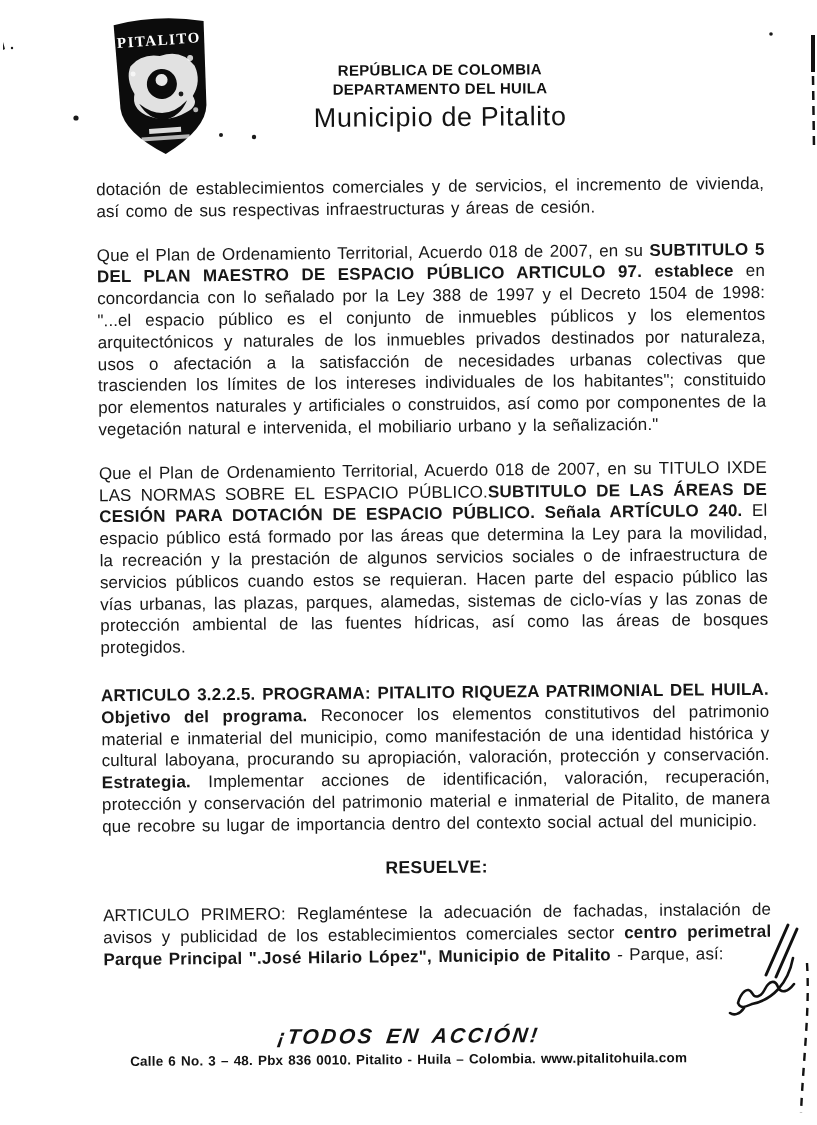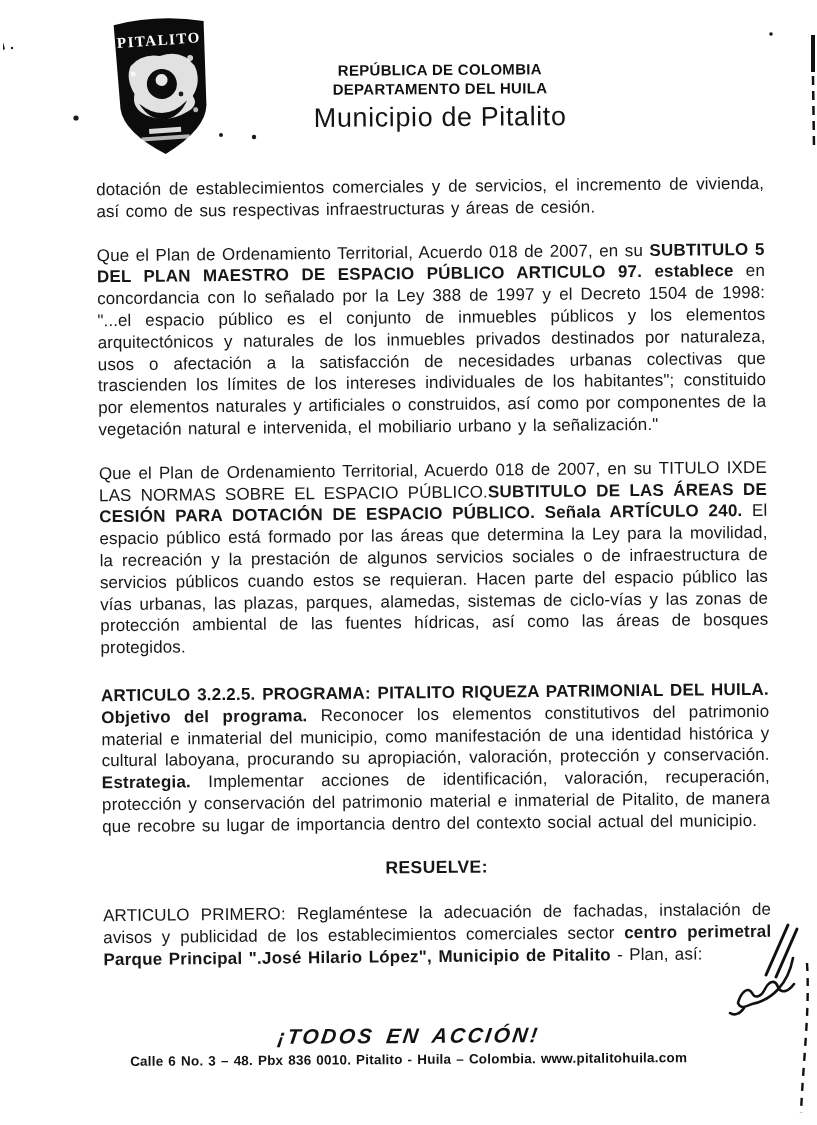--- a/index.html
+++ b/index.html
@@ -92,21 +92,21 @@
     <p><span>dotación de establecimientos comerciales y de servicios, el incremento de vivienda, así como de sus respectivas infraestructuras y áreas de cesión.</span></p>
 
     <p><span>Que el Plan de Ordenamiento Territorial, Acuerdo 018 de 2007, en su </span><b>SUBTITULO 5 DEL PLAN MAESTRO DE ESPACIO PÚBLICO ARTICULO 97. establece</b><span> en concordancia con lo señalado por la Ley 388 de 1997 y el Decreto 1504 de 1998: "...el espacio público es el conjunto de inmuebles públicos y los elementos arquitectónicos y naturales de los inmuebles privados destinados por naturaleza, usos o afectación a la satisfacción de necesidades urbanas colectivas que trascienden los límites de los intereses individuales de los habitantes"; constituido por elementos naturales y artificiales o construidos, así como por componentes de la vegetación natural e intervenida, el mobiliario urbano y la señalización."</span></p>
 
     <p class="tight"><span>Que el Plan de Ordenamiento Territorial, Acuerdo 018 de 2007, en su TITULO IXDE LAS NORMAS SOBRE EL ESPACIO PÚBLICO.</span><b>SUBTITULO DE LAS ÁREAS DE CESIÓN PARA DOTACIÓN DE ESPACIO PÚBLICO. Señala ARTÍCULO 240.</b><span> El espacio público está formado por las áreas que determina la Ley para la movilidad, la recreación y la prestación de algunos servicios sociales o de infraestructura de servicios públicos cuando estos se requieran. Hacen parte del espacio público las vías urbanas, las plazas, parques, alamedas, sistemas de ciclo-vías y las zonas de protección ambiental de las fuentes hídricas, así como las áreas de bosques protegidos.</span></p>
 
     <p><b>ARTICULO 3.2.2.5. PROGRAMA: PITALITO RIQUEZA PATRIMONIAL DEL HUILA. Objetivo del programa.</b><span> Reconocer los elementos constitutivos del patrimonio material e inmaterial del municipio, como manifestación de una identidad histórica y cultural laboyana, procurando su apropiación, valoración, protección y conservación. </span><b>Estrategia.</b><span> Implementar acciones de identificación, valoración, recuperación, protección y conservación del patrimonio material e inmaterial de Pitalito, de manera que recobre su lugar de importancia dentro del contexto social actual del municipio.</span></p>
 
     <p class="resuelve">RESUELVE:</p>
 
-    <p><span>ARTICULO PRIMERO: Reglaméntese la adecuación de fachadas, instalación de avisos y publicidad de los establecimientos comerciales sector </span><b>centro perimetral Parque Principal ".José Hilario López", Municipio de Pitalito</b><span> - Plan, así:</span></p>
+    <p><span>ARTICULO PRIMERO: Reglaméntese la adecuación de fachadas, instalación de avisos y publicidad de los establecimientos comerciales sector </span><b>centro perimetral Parque Principal ".José Hilario López", Municipio de Pitalito</b><span> - Parque, así:</span></p>
 
   </div>
 
   <div class="footer">
     <div class="slogan">¡TODOS EN ACCIÓN!</div>
     <div class="address">Calle 6 No. 3 – 48.  Pbx 836 0010. Pitalito -  Huila – Colombia. www.pitalitohuila.com</div>
   </div>
 
   <svg class="marks" viewBox="0 0 817 1125">
 

